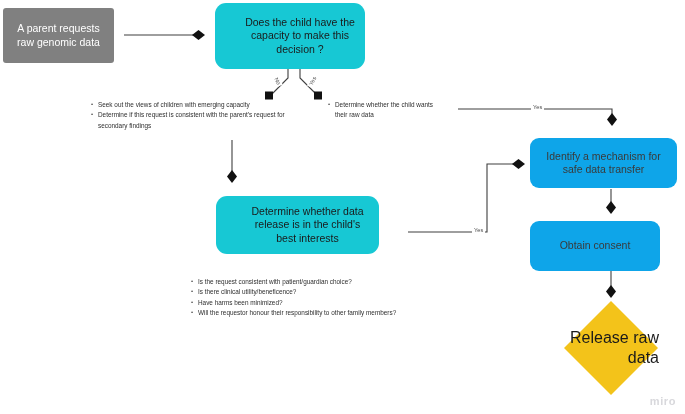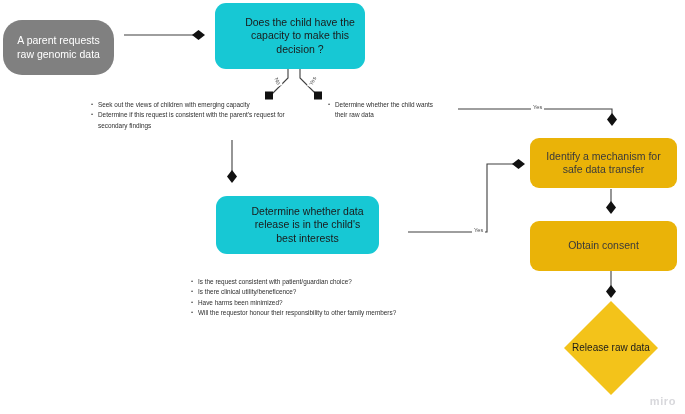--- a/index.html
+++ b/index.html
@@ -23,54 +23,53 @@
     display: flex;
     align-items: center;
     justify-content: center;
     text-align: center;
     box-sizing: border-box;
     line-height: 1.25;
   }
   .node-gray-dark {
     background: #808080;
     color: #ffffff;
-    border-radius: 19px;
+    border-radius: 3px;
     font-size: 10.5px;
-    margin-top: 12px;
   }
   .node-teal {
     background: #17C8D4;
     color: #1a1a1a;
     border-radius: 11px;
     font-size: 10.5px;
     padding-left: 20px;
   }
   .node-gray-light {
-    background: #eab308;
+    background: #0ea5e9;
     color: #3a3a3a;
     border-radius: 9px;
     font-size: 10.5px;
   }
   .node-inner {
     padding: 0 10px;
   }
   .diamond-shape {
     position: absolute;
   }
   .diamond-shape .dlabel {
     position: absolute;
     left: 0;
     top: 0;
     width: 100%;
     height: 100%;
     display: flex;
     align-items: center;
     justify-content: center;
-    text-align: left;
-    font-size: 10px;
+    text-align: right;
+    font-size: 16px;
     color: #1a1a1a;
     line-height: 1.25;
   }
   svg.edges {
     position: absolute;
     left: 0;
     top: 0;
     width: 685px;
     height: 414px;
     overflow: visible;
@@ -191,21 +190,21 @@
   </div>
 
   <div class="node node-teal" style="left:216px; top:196px; width:163px; height:58px;text-align:center;">
     <span class="node-inner">Determine whether data release is in the child's best interests</span>
   </div>
 
   <div class="node node-gray-light" style="left:530px; top:138px; width:147px; height:50px;">
     <span class="node-inner">Identify a mechanism for safe data transfer</span>
   </div>
 
-  <div class="node node-gray-light" style="left:530px; top:221px; width:147px; height:50px;">
+  <div class="node node-gray-light" style="left:530px; top:221px; width:130px; height:50px;">
     <span class="node-inner">Obtain consent</span>
   </div>
 
   <div class="diamond-shape" style="left:563px; top:300px; width:96px; height:96px;">
     <svg width="96" height="96" viewBox="0 0 96 96">
       <polygon points="48,1 95,48 48,95 1,48" fill="#F3C31A"></polygon>
     </svg>
     <span class="dlabel">Release raw data</span>
   </div>
 

